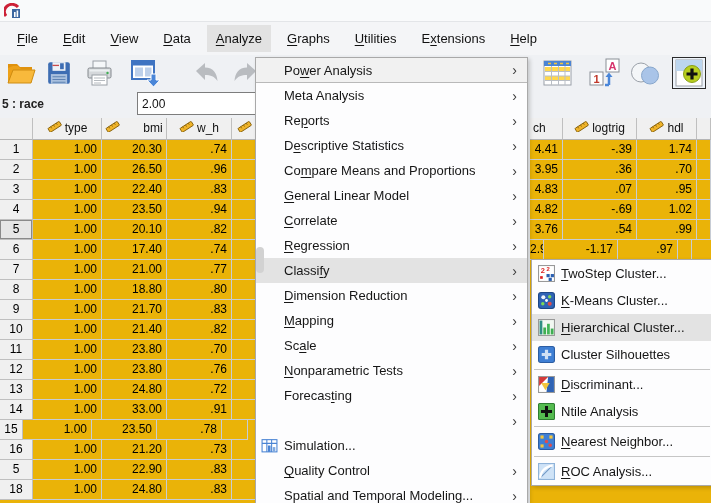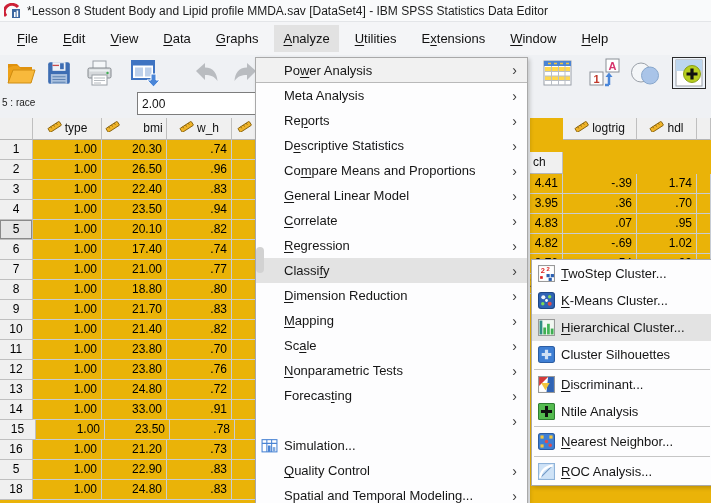--- a/index.html
+++ b/index.html
@@ -22,40 +22,40 @@
 
   
   .toolbar { position:absolute; left:0; top:55px; width:711px; height:35px; background:#eff1f4;
              display:flex; align-items:center; }
   .tbtn { position:absolute; top:57px; width:34px; height:32px; display:flex; align-items:center; justify-content:center; }
   .tbtn svg { display:block; }
   .tbtn.pressed { border:1px solid #2b2b2b; background:#eef4fb; }
 
   
   .editbar { position:absolute; left:0; top:90px; width:711px; height:28px; background:#eff1f4; }
-  .cellref { position:absolute; left:2px; top:7px; font-size:10px; color:#222; }
+  .cellref { position:absolute; left:2px; top:7px; font-size:12px; color:#222;font-weight:bold; }
   .celledit { position:absolute; left:137px; top:2px; width:131px; height:23px; background:#fff;
               border:1px solid #7d7d7d; font-size:12px; color:#111; padding:2px 4px;
               font-family:"Liberation Sans","DejaVu Sans",sans-serif; }
 
   
   .grid { position:absolute; top:118px; background:#eab308; overflow:hidden; }
   .grid-left  { left:0;   width:258px; height:385px; }
   .grid-right { left:530px; width:181px; height:385px; }
   .grow { display:flex; }
   .gcell { flex:0 0 auto; border-right:1px solid #c7ccd4; border-bottom:1px solid #c7ccd4;
            font-size:12px; color:#000; height:20px; line-height:19px; overflow:hidden; white-space:nowrap; }
   .ghead .gcell { background:#f0f0f0; border-right:1px solid #bfbfbf; border-bottom:1px solid #b5b5b5;
                   height:22px; line-height:21px; color:#111;
                   display:flex; align-items:center; justify-content:center; gap:3px; }
   .gcell.rownum { background:#f0f0f0; text-align:center; border-right:1px solid #bfbfbf; border-bottom:1px solid #bfbfbf; }
   .gcell.rownum.selrow { background:#e6e6e6; box-shadow:inset 0 0 0 1px #8a8a8a; }
   .gcell.val { text-align:right; padding-right:4px; }
   .scale-glyph { width:15px; height:11px; flex:0 0 auto; }
-  .ghead .gcell.plainhead { justify-content:flex-start; padding-left:3px;margin-top:34px; }
+  .ghead .gcell.plainhead { justify-content:flex-start; padding-left:3px; }
 
   
   .menu { position:absolute; left:255px; top:57px; width:273px; height:460px; background:#fdfdfe;
           border:1px solid #a9a9a9; border-bottom:none; box-shadow:2px 2px 4px rgba(0,0,0,.18); }
   .menu .item { height:25px; display:flex; align-items:center; font-size:13px; color:#161616;
                 padding-left:28px; position:relative; cursor:default; }
   .menu .item .arrow { position:absolute; right:10px; font-size:14px; color:#3c3c3c; }
   .menu .item.first { background:#f1f1f1; border-bottom:1px solid #b9b9b9; }
   .menu .item.hl { background:#e3e3e3; }
   .menu .item .licon { position:absolute; left:5px; width:17px; height:17px; }
@@ -81,33 +81,31 @@
 
   <div class="titlebar">
     <span class="app-icon">
       <svg viewBox="0 0 17 16" width="17" height="16">
         <path d="M2 13 A7 6.5 0 1 1 14 4" fill="none" stroke="#cc2036" stroke-width="3"></path>
         <rect x="8" y="6" width="8" height="9" fill="#3b66a0"></rect>
         <rect x="10" y="9" width="1.6" height="5" fill="#fff"></rect>
         <rect x="12.6" y="7.5" width="1.6" height="6.5" fill="#fff"></rect>
       </svg>
     </span>
-    <span class="title">*Lesson 8 Student Body and Lipid profile MMDA.sav [DataSet4] - IBM SPSS Statistics Data Editor</span>
   </div>
 
   <div class="menubar">
       <div class="mitem"><u>F</u>ile</div>
       <div class="mitem"><u>E</u>dit</div>
       <div class="mitem"><u>V</u>iew</div>
       <div class="mitem"><u>D</u>ata</div>
+      <div class="mitem active"><u>A</u>nalyze</div>
       <div class="mitem"><u>G</u>raphs</div>
-      <div class="mitem active"><u>A</u>nalyze</div>
       <div class="mitem"><u>U</u>tilities</div>
       <div class="mitem">E<u>x</u>tensions</div>
-      <div class="mitem"><u>W</u>indow</div>
       <div class="mitem"><u>H</u>elp</div>
     </div>
 
   <div class="toolbar"></div>
 
   <div class="editbar">
     <span class="cellref">5 : race</span>
     <input class="celledit" type="text" value="2.00" style="">
   </div>
 
@@ -242,21 +240,21 @@
         <div class="gcell val" style="width: 26px;"></div>
       </div>
       <div class="grow">
         <div class="gcell rownum" style="width: 33px;">14</div>
         <div class="gcell val" style="width: 69px;">1.00</div>
         <div class="gcell val" style="width: 65px;">33.00</div>
         <div class="gcell val" style="width: 65px;">.91</div>
         <div class="gcell val" style="width: 26px;"></div>
       </div>
       <div class="grow">
-        <div class="gcell rownum" style="width: 36px;">15</div>
+        <div class="gcell rownum" style="width: 23px;">15</div>
         <div class="gcell val" style="width: 69px;">1.00</div>
         <div class="gcell val" style="width: 65px;">23.50</div>
         <div class="gcell val" style="width: 65px;">.78</div>
         <div class="gcell val" style="width: 26px;"></div>
       </div>
       <div class="grow">
         <div class="gcell rownum" style="width: 33px;">16</div>
         <div class="gcell val" style="width: 69px;">1.00</div>
         <div class="gcell val" style="width: 65px;">21.20</div>
         <div class="gcell val" style="width: 65px;">.73</div>

